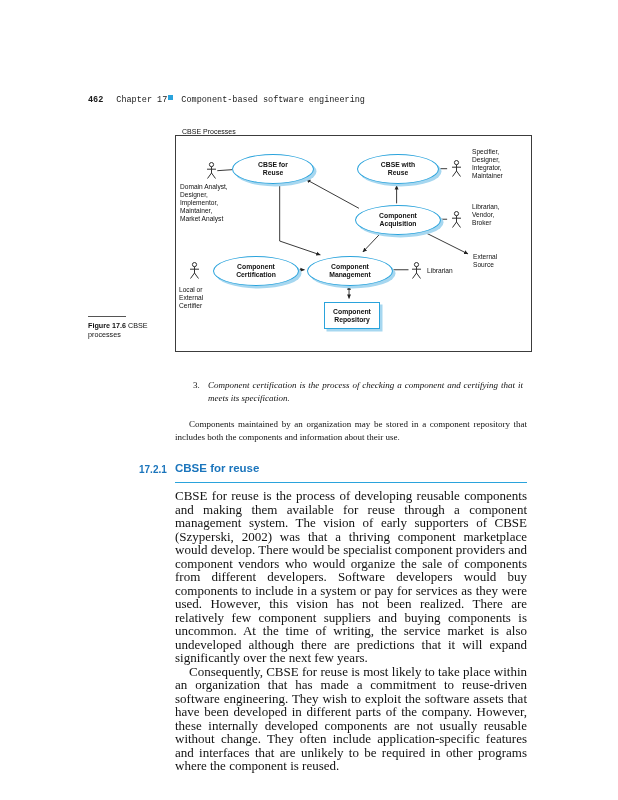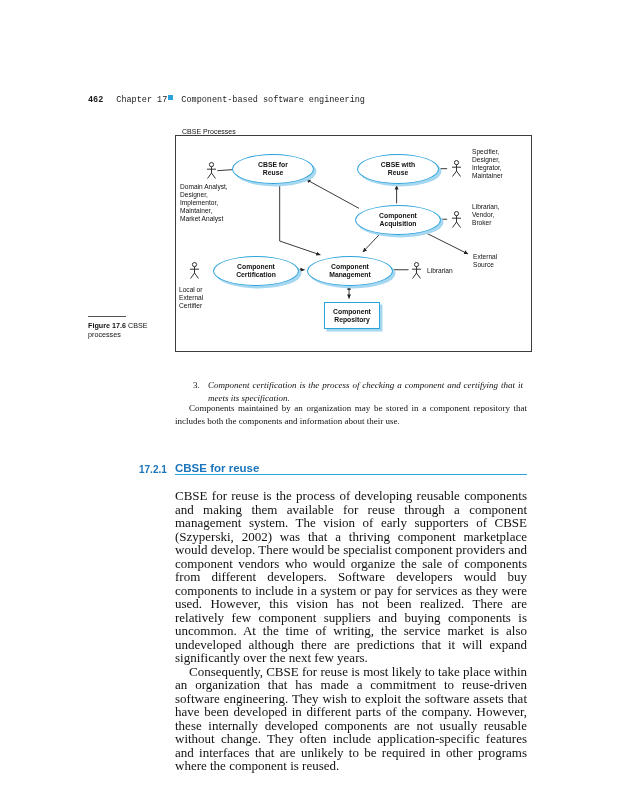--- a/index.html
+++ b/index.html
@@ -55,30 +55,30 @@
   .figure-caption .b { font-weight:bold; }
 
   
   .numbered-item {
     position:absolute; left:193px; top:379px; width:330px;
     font-size:9px; line-height:13.2px; display:flex;
   }
   .numbered-item .num { width:15px; flex:none; }
   .numbered-item .txt { flex:1; text-align:justify;font-style:italic; }
   .body-para {
-    position:absolute; left:175px; top:402px; width:352px;
+    position:absolute; left:175px; top:418px; width:352px;
     font-size:9px; line-height:13.2px; text-align:justify; text-indent:14px;
   }
 
   
   .section-heading {
     position:absolute; left:175px; top:462px; width:352px;
     font-family:"Liberation Sans", sans-serif; font-weight:bold;
     color:var(--heading-blue,#1b75bc); font-size:11.5px;
-    padding-bottom:0; border-bottom:1.5px solid var(--rule-blue,#2aa3dc);
+    padding-bottom:8px; border-bottom:1.5px solid var(--rule-blue,#2aa3dc);
   }
   .section-number {
     position:absolute; left:-36px; top:2px; font-size:10px;
     color:var(--heading-blue,#1b75bc);
   }
   .section-body {
     position:absolute; left:175px; top:489px; width:352px;
     font-size:13px; line-height:13.5px; text-align:justify;
   }
   .section-body p.indent { text-indent:14px;font-family:Liberation Serif, serif; }

